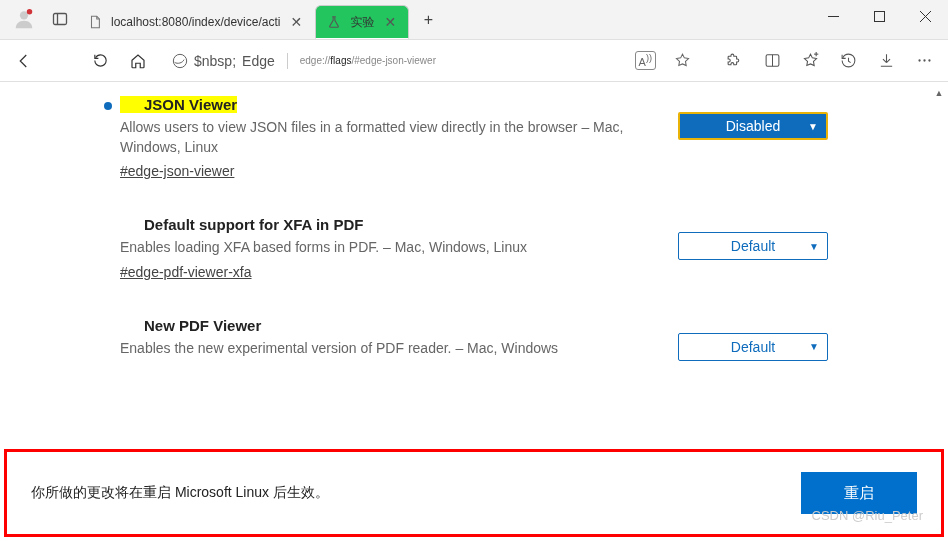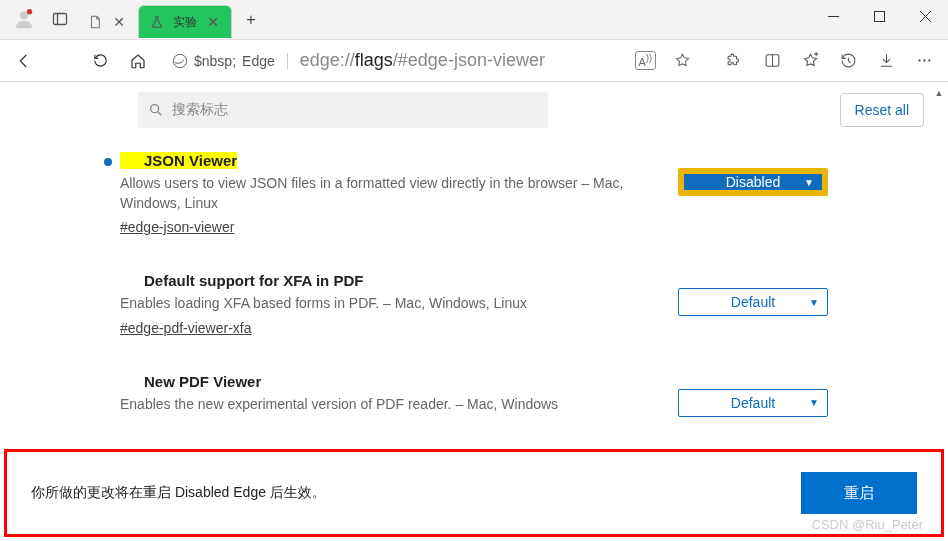--- a/index.html
+++ b/index.html
@@ -19,51 +19,51 @@
 .newtab { width:30px; height:30px; display:flex; align-items:center; justify-content:center; margin:0 4px 4px; color:#444; font-size:16px; }
 .win-controls { display:flex; height:100%; margin-left:auto; }
 .win-btn { width:46px; height:32px; display:flex; align-items:center; justify-content:center; color:#333; }
 
 
 .toolbar { height: 42px; display:flex; align-items:center; padding: 0 6px; gap:2px; background:#fff; border-bottom:1px solid #e0e0e0; }
 .tbtn { width:36px; height:32px; display:flex; align-items:center; justify-content:center; color:#555; border-radius:4px; }
 .urlbar { flex:1; height:30px; display:flex; align-items:center; gap:8px; padding:0 8px; margin:0 6px; border-radius:4px; }
 .url-edge { display:flex; align-items:center; gap:6px; color:#555; font-size:14px; }
 .url-sep { width:1px; height:16px; background:#ccc; margin:0 4px; }
-.url-text { flex:1; font-size:18px; color:#888; }
+.url-text { flex:1; font-size:10px; color:#888; }
 .url-text .dark { color:#222; }
 .rt { display:flex; align-items:center; gap:2px; }
 
 
 .content { position:relative; height: calc(541px - 82px); overflow:hidden; background:#fff; }
 .search-row { display:flex; align-items:center; padding: 10px 24px 10px 138px; gap:12px; }
 .search-box { flex:0 0 410px; height:36px; background:#f1f1f1; border-radius:2px; display:flex; align-items:center; padding:0 10px; gap:8px; color:#888; font-size:14px; }
 .reset-btn { margin-left:auto; height:34px; padding:0 14px; border:1px solid #ccc; border-radius:4px; color:#0f6cbd; font-size:14px; background:#fff; display:flex; align-items:center; }
 
 .flags { padding: 0 120px; }
 .flag { display:flex; padding: 14px 0 22px; gap: 24px; }
 .flag-info { flex:1; position:relative; }
 .dot { position:absolute; left:-16px; top:6px; width:8px; height:8px; border-radius:50%; background:#0f6cbd; }
 .flag-title { font-size:15px; font-weight:600; color:#222; display:inline;padding-left:24px; }
 .hl { background:#ffff00; }
 .flag-desc { font-size:14px; color:#666; margin-top:4px; line-height:1.4; }
 .flag-hash { font-size:14px; color:#444; text-decoration:underline; margin-top:6px; display:inline-block; }
 .flag-ctrl { width:150px; padding-top:16px; }
 .select { width:150px; height:28px; border:1px solid #0f6cbd; display:flex; align-items:center; justify-content:center; font-size:14px; color:#0f6cbd; position:relative; border-radius:2px; background:#fff; }
-.select.filled { background:#0f6cbd; color:#fff; border:6px solid #eab308; }
+.select.filled { background:#0f6cbd; color:#fff; border:2px solid #eab308; }
 .select .chev { position:absolute; right:8px; font-size:10px; }
 
 .scrollbar { position:absolute; right:2px; top:4px; width:14px; height:160px; }
 .scroll-up { width:14px; height:14px; display:flex; align-items:center; justify-content:center; font-size:9px; color:#666; }
 
 
 .banner-wrap { position:absolute; left:4px; right:4px; bottom:4px; border:3px solid #ff0000; padding:20px 24px; background:#fff; display:flex; align-items:center; }
 .banner-text { font-size:14px; color:#222; }
 .restart-btn { margin-left:auto; width:116px; height:42px; background:#0070cc; color:#fff; display:flex; align-items:center; justify-content:center; font-size:15px; }
-.watermark { position:absolute; right:18px; bottom:2px; color:#ccc; font-size:13px; }
+.watermark { position:absolute; right:18px; bottom:11px; color:#ccc; font-size:13px; }
 
 svg { display:block; }
 </style>
 </head>
 <body>
 
 <div class="titlebar">
   <div class="profile">
     <svg width="22" height="22" viewBox="0 0 24 24">
         <circle cx="12" cy="8" r="4.5" fill="#ccc"></circle>
@@ -78,20 +78,21 @@
       </svg>
   </div>
   <div class="tabs">
     <div class="tab bg">
       <span class="fav">
         <svg width="14" height="14" viewBox="0 0 16 16" fill="none" stroke="#777" stroke-width="1.2">
             <path d="M4 1.5h6l3 3v10h-9z"></path>
             <path d="M10 1.5v3h3"></path>
           </svg>
       </span>
+      <span class="title">localhost:8080/index/device/acti</span>
       <span class="close">✕</span>
     </div>
     <div class="tab active">
       <span class="fav">
         <svg width="14" height="14" viewBox="0 0 16 16" fill="none" stroke="#555" stroke-width="1.2">
             <path d="M6 2h4M7 2v4l-4 7a1 1 0 001 1h8a1 1 0 001-1l-4-7V2"></path>
           </svg>
       </span>
       <span class="title">实验</span>
       <span class="close">✕</span>
@@ -188,30 +189,20 @@
         <svg width="17" height="17" viewBox="0 0 24 24" fill="#555">
           <circle cx="5" cy="12" r="1.6"></circle>
           <circle cx="12" cy="12" r="1.6"></circle>
           <circle cx="19" cy="12" r="1.6"></circle>
         </svg>
       </div>
   </div>
 </div>
 
 <div class="content">
-  <div class="search-row">
-    <div class="search-box">
-      <svg width="16" height="16" viewBox="0 0 24 24" fill="none" stroke="#888" stroke-width="2">
-          <circle cx="10" cy="10" r="6"></circle>
-          <line x1="20" y1="20" x2="14.5" y2="14.5"></line>
-        </svg>
-      <span>搜索标志</span>
-    </div>
-    <div class="reset-btn">Reset all</div>
-  </div>
 
   <div class="flags" id="flags-container">
       <div class="flag">
         <div class="flag-info"><div class="dot"></div><span class="flag-title hl">JSON Viewer</span><div class="flag-desc">Allows users to view JSON files in a formatted view directly in the browser – Mac, Windows, Linux</div><a class="flag-hash">#edge-json-viewer</a></div>
         <div class="flag-ctrl">
           <div class="select filled">
             <span>Disabled</span>
             <span class="chev">▼</span>
           </div>
         </div>
@@ -234,17 +225,17 @@
           </div>
         </div>
       </div>
     </div>
 
   <div class="scrollbar">
     <div class="scroll-up">▲</div>
   </div>
 
   <div class="banner-wrap">
-    <span class="banner-text">你所做的更改将在重启 Disabled Edge 后生效。</span>
+    <span class="banner-text">你所做的更改将在重启 Microsoft Linux 后生效。</span>
     <div class="restart-btn">重启</div>
     <div class="watermark">CSDN @Riu_Peter</div>
   </div>
 </div>
 
 </body></html>

